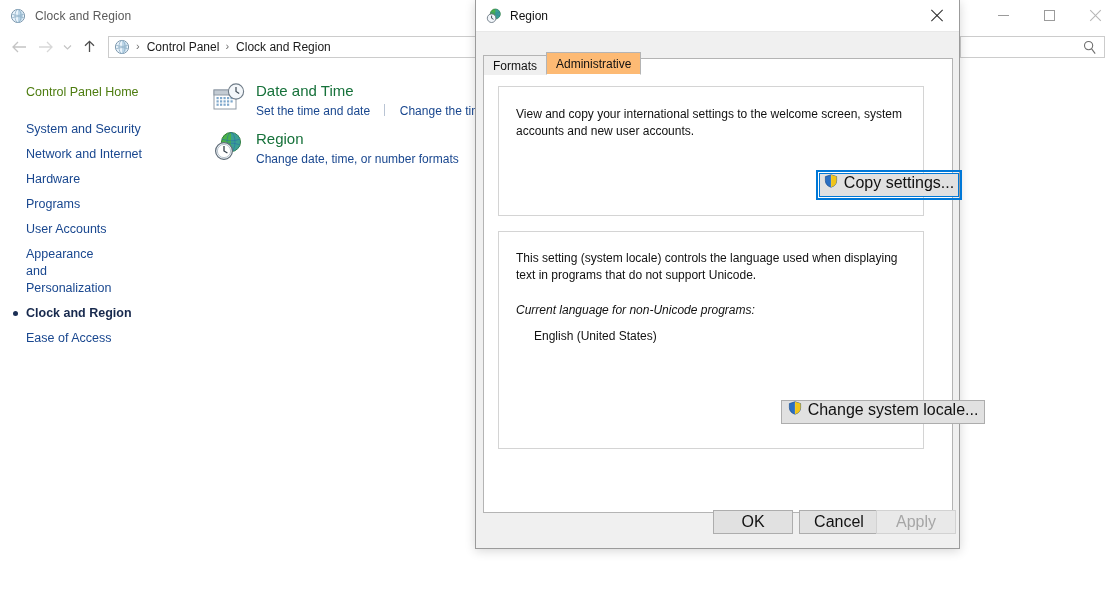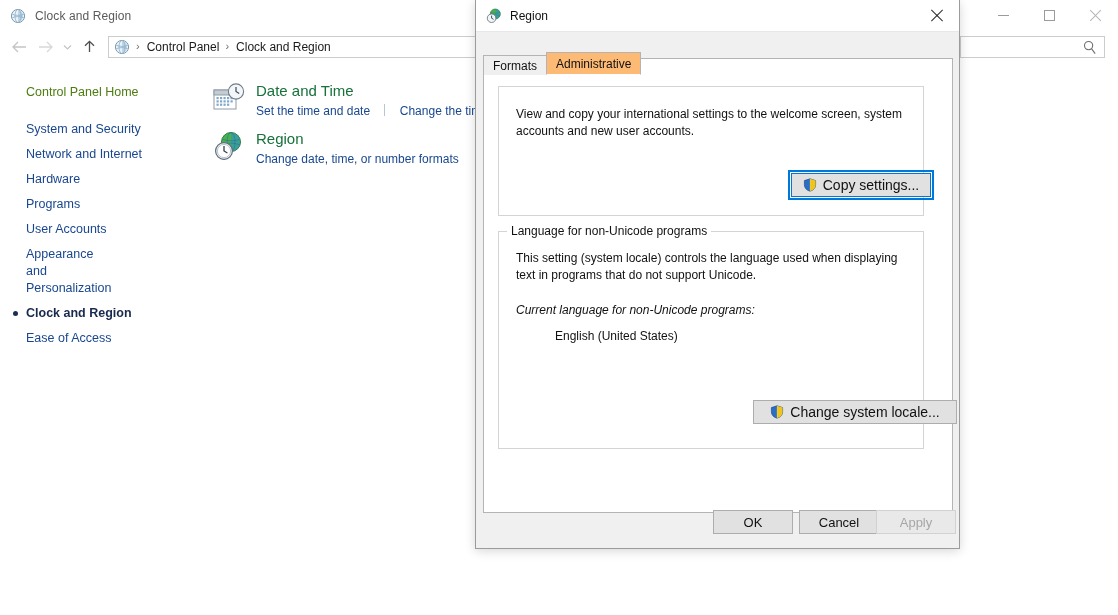--- a/index.html
+++ b/index.html
@@ -235,50 +235,51 @@
   #gb-welcome { left: 14px; top: 27px; width: 426px; height: 130px; }
   #gb-lang    { left: 14px; top: 172px; width: 426px; height: 218px; }
 
   .gb-para {
     position: absolute;
     font-size: 12px; color: #111; line-height: 17px;
   }
   #welcome-desc { left: 17px; top: 19px; width: 392px; }
   #lang-desc    { left: 17px; top: 18px; width: 392px; }
   #lang-current { left: 17px; top: 70px; width: 392px; font-style: italic; }
-  #lang-value   { left: 56px; top: 96px; width: 370px; }
+  #lang-value   { left: 35px; top: 96px; width: 370px; }
 
   .win-button {
     position: absolute;
     background: #e1e1e1;
     border: 1px solid #adadad;
-    font-size: 14px; color: #111;
-    display: flex; align-items: center; justify-content: center;
+    font-size: 16px; color: #111;
+    display: flex; align-items: flex-start; justify-content: center;
     font-family: "Liberation Sans", sans-serif;
     cursor: default;
     white-space: nowrap;
+    margin-left: 28px;
   }
   .win-button .shield { width: 14px; height: 14px; margin-right: 6px; flex: 0 0 14px; }
   .win-button.focused {
     outline: 2px solid #0078d7;
     outline-offset: 1px;
     border-color: #0078d7;
   }
   #btn-copy-settings { left: 292px; top: 86px; width: 140px; height: 24px; }
   #btn-change-locale { left: 254px; top: 168px; width: 204px; height: 24px; }
 
   #dlg-footer {
     position: absolute; left: 0; bottom: 0;
     width: 483px; height: 49px;
   }
   .footer-btn {
     position: absolute; top: 11px;
     width: 80px; height: 24px;
     background: #e1e1e1; border: 1px solid #adadad;
-    font-size: 13px; color: #111;
+    font-size: 16px; color: #111;
     display: flex; align-items: center; justify-content: center;
     cursor: default;
   }
   #btn-ok     { left: 237px; }
   #btn-cancel { left: 323px; }
   #btn-apply  { left: 400px; background: #e9e9e9; border-color: #d2d2d2; color: #a6a6a6; }
 </style>
 </head>
 <body>
 
@@ -491,21 +492,20 @@
             <path d="M7 .8 L12.6 2.6 V6.7c0 3.4-2.4 5.6-5.6 6.5-3.2-.9-5.6-3.1-5.6-6.5V2.6z" fill="#2b6fc2" stroke="#1d4f8f" stroke-width=".7"></path>
             <path d="M7 .8 L12.6 2.6 V6.7c0 3.4-2.4 5.6-5.6 6.5z" fill="#f0c419"></path>
             <path d="M7 .8 V13.2" stroke="#ffffff" stroke-width=".5" opacity=".35"></path>
           </svg>
         </span>
         <span>Copy settings...</span>
       </div>
     </div>
 
     <div class="groupbox" id="gb-lang">
-      <div class="gb-title">Language for non-Unicode programs</div>
       <div class="gb-para" id="lang-desc">This setting (system locale) controls the language used when displaying text in programs that do not support Unicode.</div>
       <div class="gb-para" id="lang-current">Current language for non-Unicode programs:</div>
       <div class="gb-para" id="lang-value">English (United States)</div>
       <div class="win-button" id="btn-change-locale">
         <span class="shield">
           <svg viewBox="0 0 14 14" width="14" height="14">
             <path d="M7 .8 L12.6 2.6 V6.7c0 3.4-2.4 5.6-5.6 6.5-3.2-.9-5.6-3.1-5.6-6.5V2.6z" fill="#2b6fc2" stroke="#1d4f8f" stroke-width=".7"></path>
             <path d="M7 .8 L12.6 2.6 V6.7c0 3.4-2.4 5.6-5.6 6.5z" fill="#f0c419"></path>
             <path d="M7 .8 V13.2" stroke="#ffffff" stroke-width=".5" opacity=".35"></path>
           </svg>

